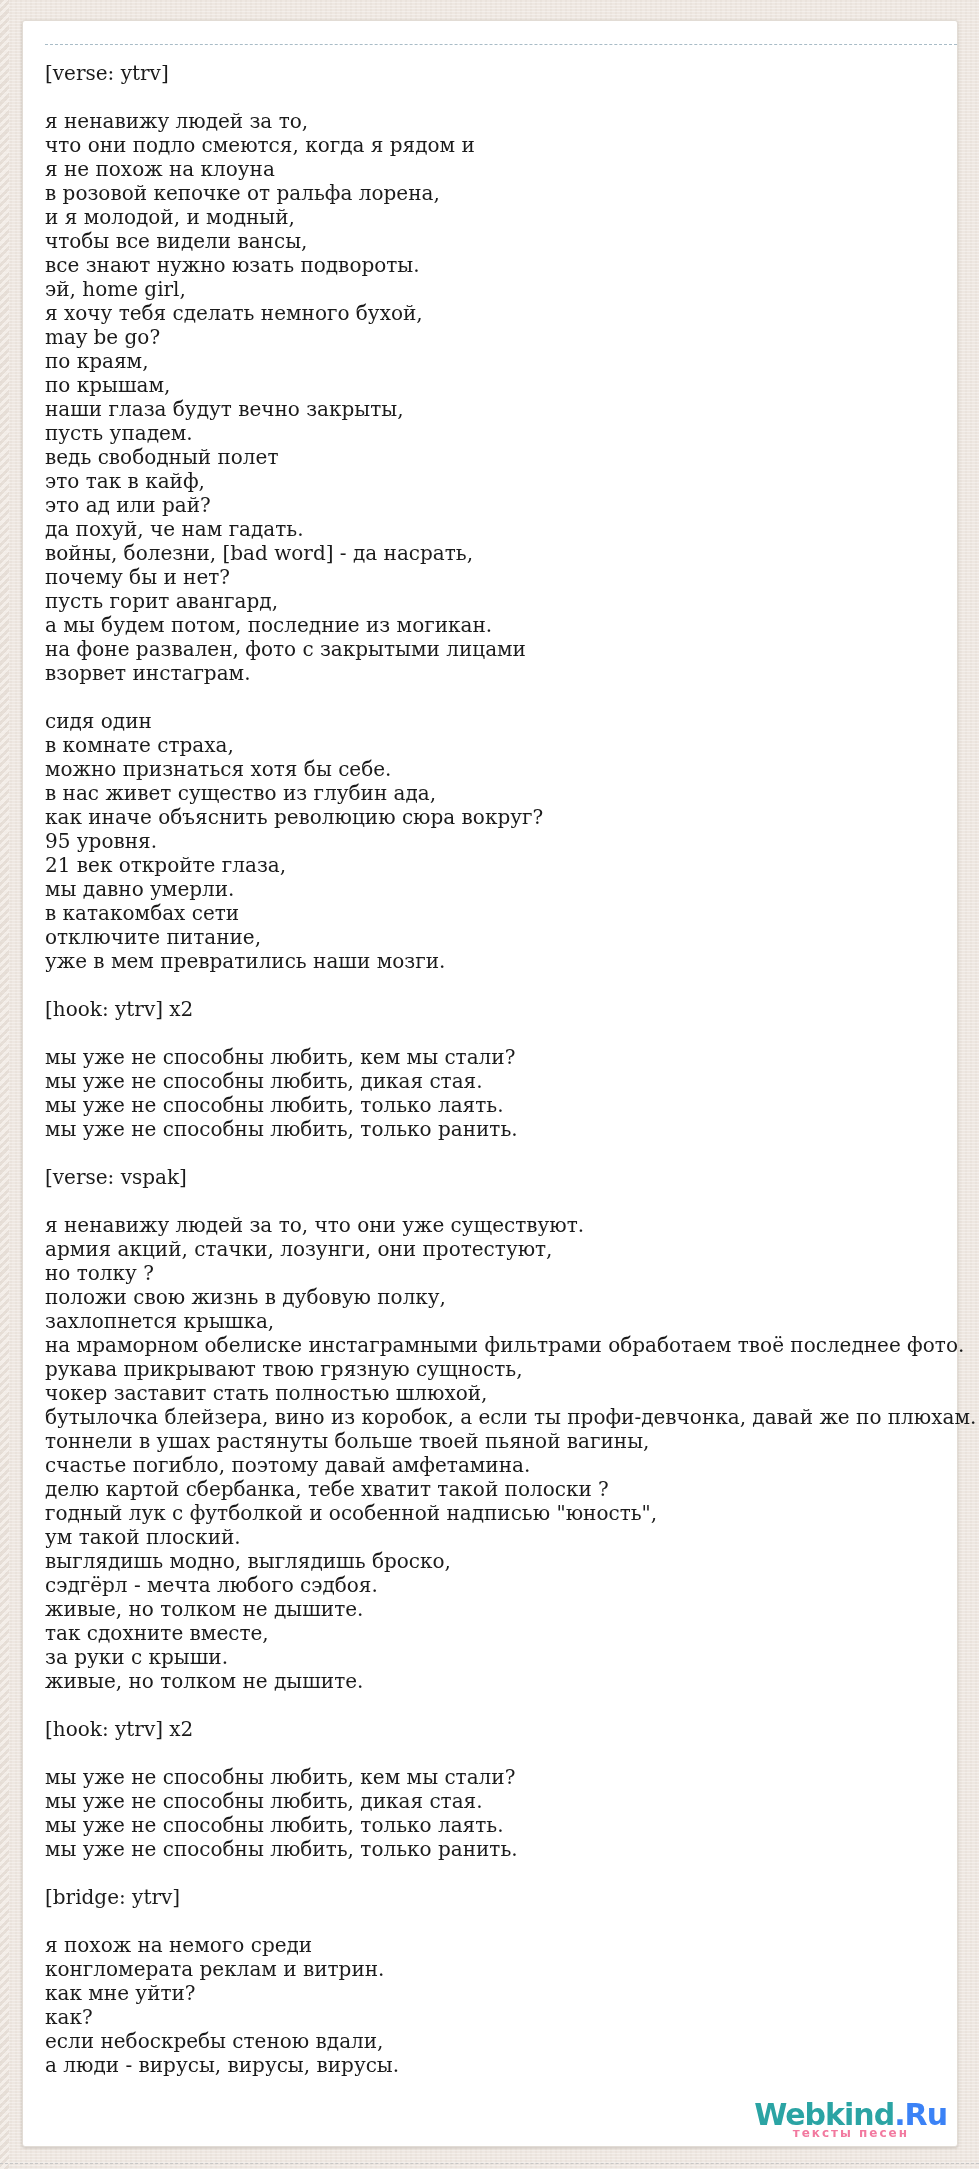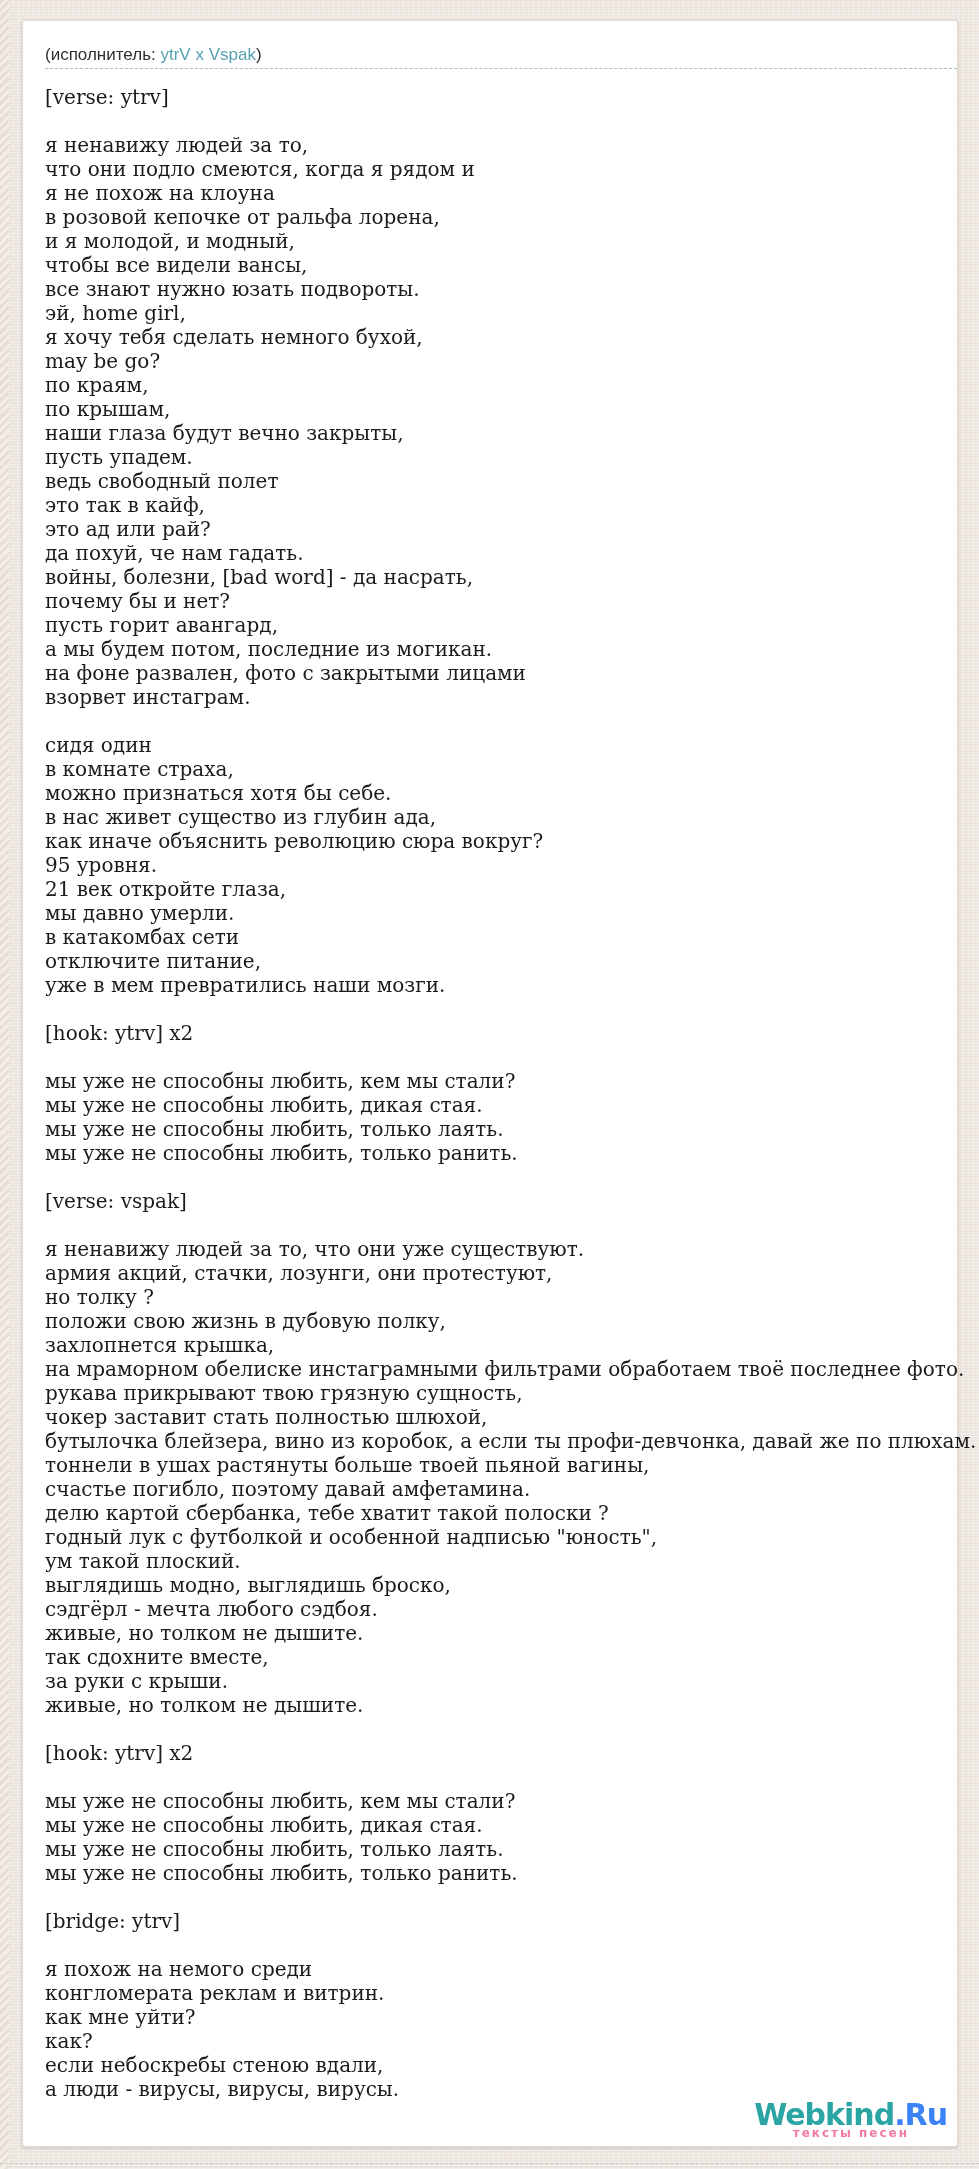--- a/index.html
+++ b/index.html
@@ -105,21 +105,20 @@
   }
 </style>
 </head>
 <body>
 
 <div class="left-texture"></div>
 
 <div class="panel">
 
 
-  <div class="artist"><span>(исполнитель: </span><a>ytrV</a><span class="sep"> x </span><a>Vspak</a><span>)</span></div>
 
   <div class="dotted-sep"></div>
 
   <div class="lyrics">[verse: ytrv]
 
 я ненавижу людей за то,
 что они подло смеются, когда я рядом и
 я не похож на клоуна
 в розовой кепочке от ральфа лорена,
 и я молодой, и модный,

